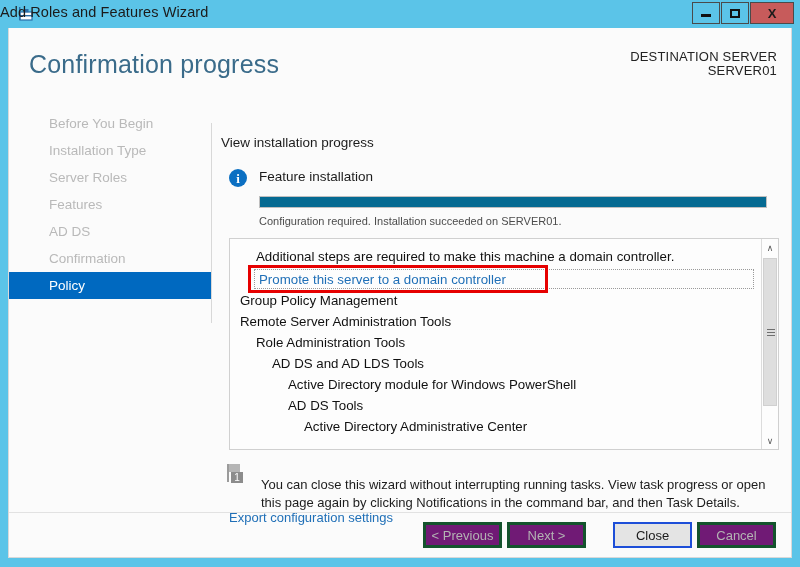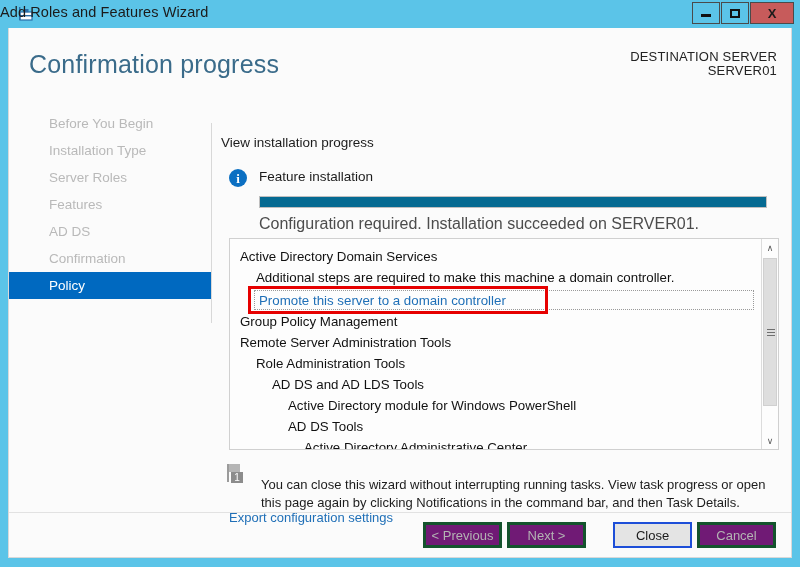--- a/index.html
+++ b/index.html
@@ -121,21 +121,21 @@
     position: absolute; left: 38px; top: 86px;
     width: 508px; height: 12px;
     background: #f2f2f2; border: 1px solid #bfbfbf;
   }
   #progress-fill {
     height: 100%; background: #056a92;
   }
 
   #progress-status {
     position: absolute; left: 38px; top: 105px;
-    font-size: 16px; color: #4c4c4c; white-space: nowrap;
+    font-size: 11px; color: #4c4c4c; white-space: nowrap;
   }
 
   
   #listbox {
     position: absolute; left: 8px; top: 128px;
     width: 550px; height: 212px;
     background: #fdfdfd;
     border: 1px solid #d0d0d0;
     overflow: hidden;
   }
@@ -297,21 +297,20 @@
       </div>
 
       <div id="progress-track">
         <div id="progress-fill" style="width: 100%; background: rgb(5, 106, 146);"></div>
       </div>
 
       <div id="progress-status">Configuration required. Installation succeeded on SERVER01.</div>
 
       <div id="listbox">
         <div id="list-inner">
-            <div class="li lvl0">Active Directory Domain Services</div>
             <div class="li lvl1">Additional steps are required to make this machine a domain controller.</div>
             <div id="promote-wrap">
               <div id="promote-link" style="color: rgb(31, 111, 183);">Promote this server to a domain controller</div>
               <div id="promote-highlight" style="border-color: rgb(230, 0, 0);"></div>
             </div>
             <div class="li lvl0">Group Policy Management</div>
             <div class="li lvl0">Remote Server Administration Tools</div>
             <div class="li lvl1">Role Administration Tools</div>
             <div class="li lvl2">AD DS and AD LDS Tools</div>
             <div class="li lvl3">Active Directory module for Windows PowerShell</div>

